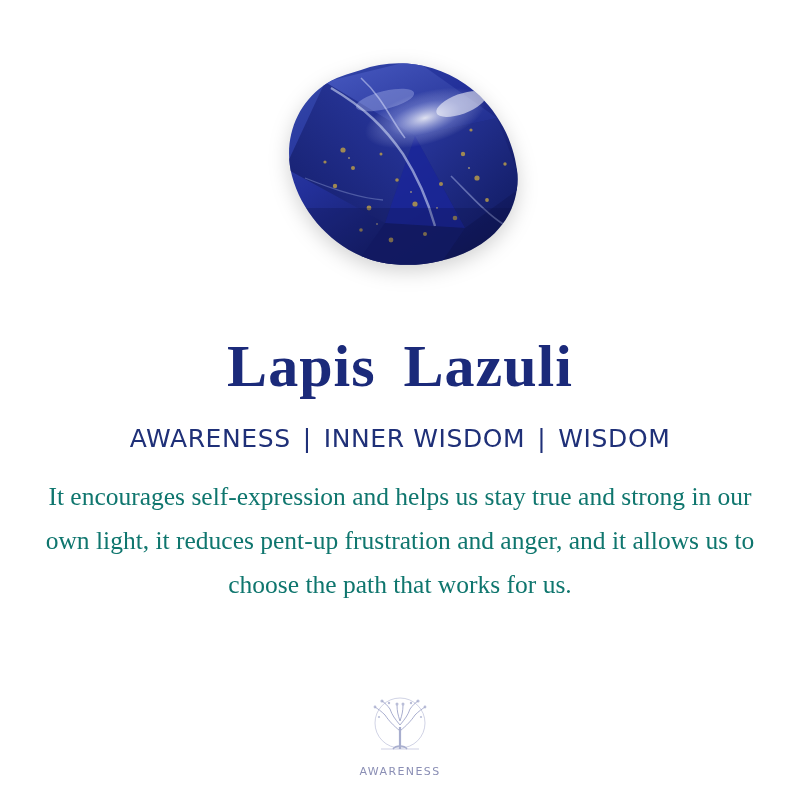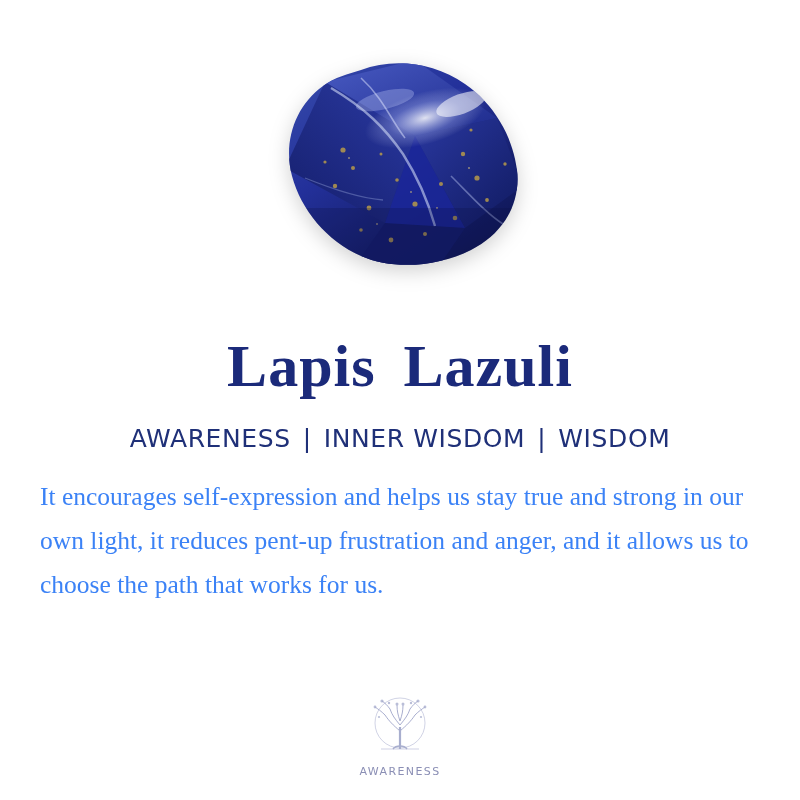--- a/index.html
+++ b/index.html
@@ -78,21 +78,22 @@
     font-size: 25px;
   }
 
   
   .description {
     margin-top: 22px;
     width: 720px;
     font-family: "Liberation Serif", serif;
     font-size: 25.5px;
     line-height: 1.72;
-    color: #3b82f6;
+    color: #0f766e;
+    text-align: center;
   }
 
   
   .logo-area {
     position: absolute;
     left: 0;
     right: 0;
     bottom: 22px;
     display: flex;
     flex-direction: column;

